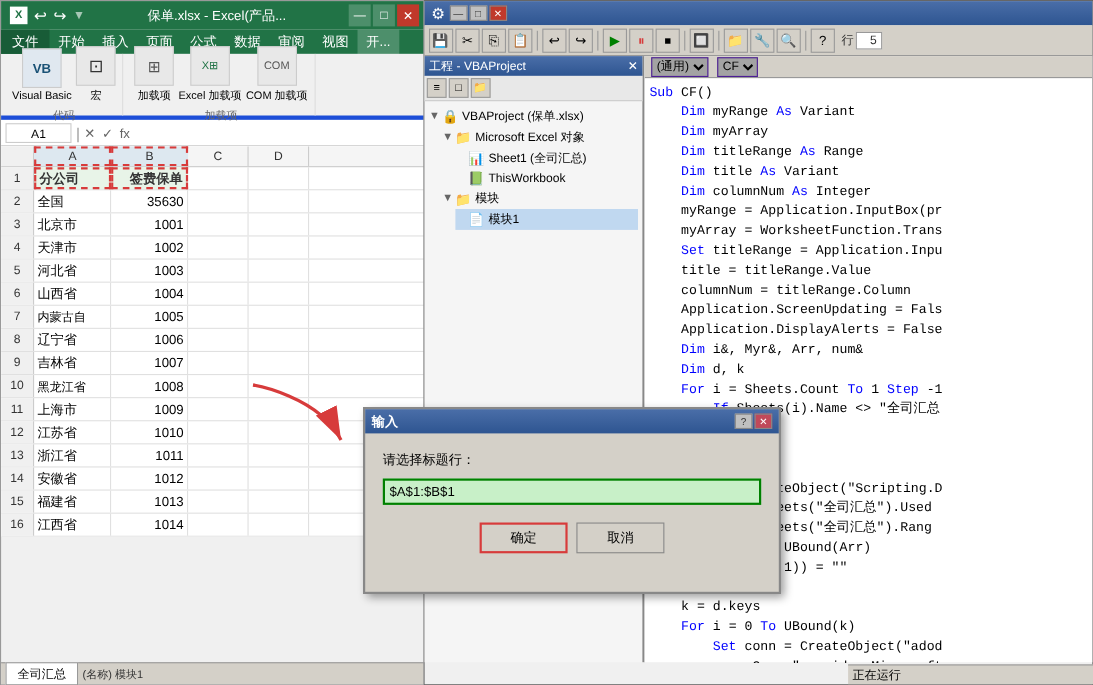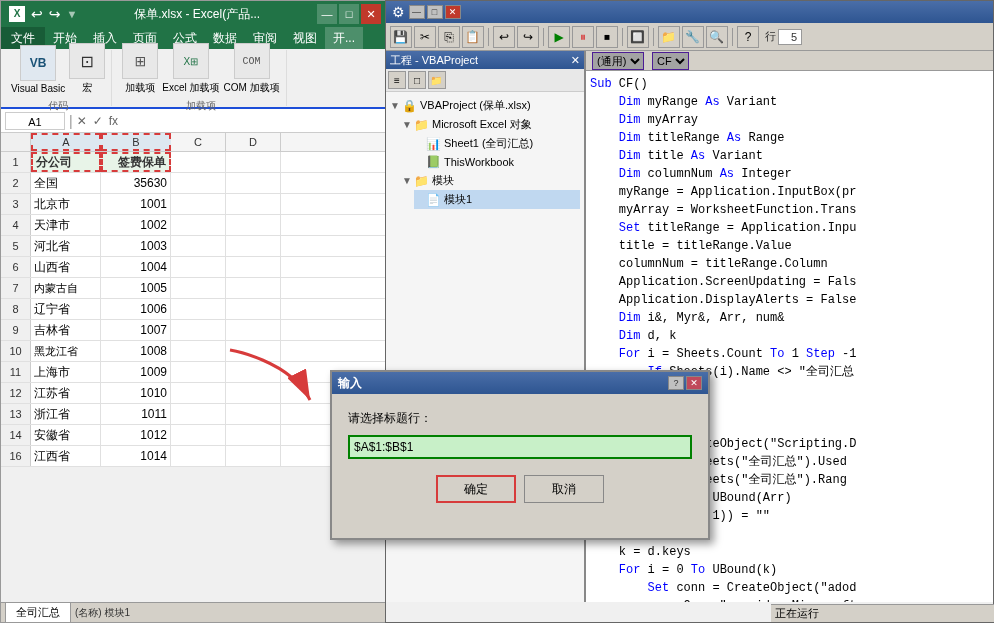--- a/index.html
+++ b/index.html
@@ -69,21 +69,21 @@
       padding: 0 8px;
       height: 22px;
       display: flex;
       align-items: center;
       font-size: 12px;
       cursor: pointer;
     }
 
     .excel-toolbar {
       background: #f0f0f0;
-      border-bottom: 2px solid #1d4ed8;
+      border-bottom: 4px solid #1d4ed8;
       display: flex;
       align-items: center;
       height: 60px;
       padding: 2px 4px;
       gap: 4px;
     }
     .toolbar-group {
       display: flex;
       flex-direction: column;
       align-items: center;
@@ -521,21 +521,21 @@
           </div>
           <span style="font-size:10px;">加载项</span>
         </div>
         <div style="display:flex;flex-direction:column;align-items:center;gap:2px;">
           <div class="toolbar-icon-box" style="font-size:10px;">
             <span style="color:#217346;">X⊞</span>
           </div>
           <span style="font-size:10px;">Excel 加载项</span>
         </div>
         <div style="display:flex;flex-direction:column;align-items:center;gap:2px;">
-          <div class="toolbar-icon-box" style="font-size:10px;font-family:Liberation Mono, monospace;">
+          <div class="toolbar-icon-box" style="font-size:10px;">
             <span style="color:#555;">COM</span>
           </div>
           <span style="font-size:10px;">COM 加载项</span>
         </div>
       </div>
       <span class="toolbar-group-label">加载项</span>
     </div>
   </div>
 
   <div class="excel-formula-bar">
@@ -647,20 +647,27 @@
       <div class="row-num">13</div>
       <div class="cell col-A">浙江省</div>
       <div class="cell col-B">1011</div>
       <div class="cell col-C"></div>
       <div class="cell col-D"></div>
     </div>
     <div class="sheet-row">
       <div class="row-num">14</div>
       <div class="cell col-A">安徽省</div>
       <div class="cell col-B">1012</div>
+      <div class="cell col-C"></div>
+      <div class="cell col-D"></div>
+    </div>
+    <div class="sheet-row">
+      <div class="row-num">15</div>
+      <div class="cell col-A">福建省</div>
+      <div class="cell col-B">1013</div>
       <div class="cell col-C"></div>
       <div class="cell col-D"></div>
     </div>
     <div class="sheet-row">
       <div class="row-num">16</div>
       <div class="cell col-A">江西省</div>
       <div class="cell col-B">1014</div>
       <div class="cell col-C"></div>
       <div class="cell col-D"></div>
     </div>

